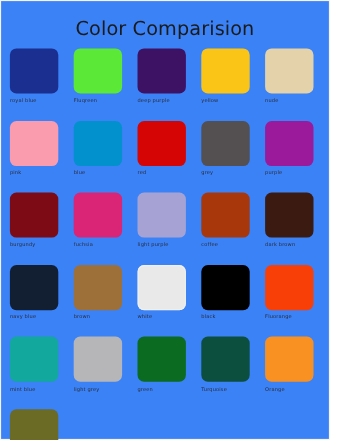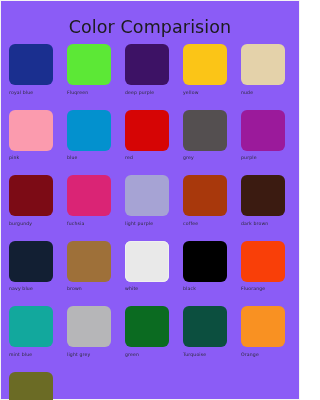--- a/index.html
+++ b/index.html
@@ -10,21 +10,21 @@
     width: 300px;
     height: 400px;
     background: #ffffff;
     font-family: "DejaVu Sans", sans-serif;
     overflow: hidden;
   }
   .page {
     position: relative;
     width: 300px;
     height: 400px;
-    background: #8b5cf6;
+    background: #3b82f6;
     box-sizing: border-box;
     border: 1px solid #f4f4f4;
   }
   .title {
     text-align: center;
     font-family: "DejaVu Sans", sans-serif;
     font-size: 17.5px;
     font-weight: 400;
     color: #1b1b1b;
     letter-spacing: 0.1px;

